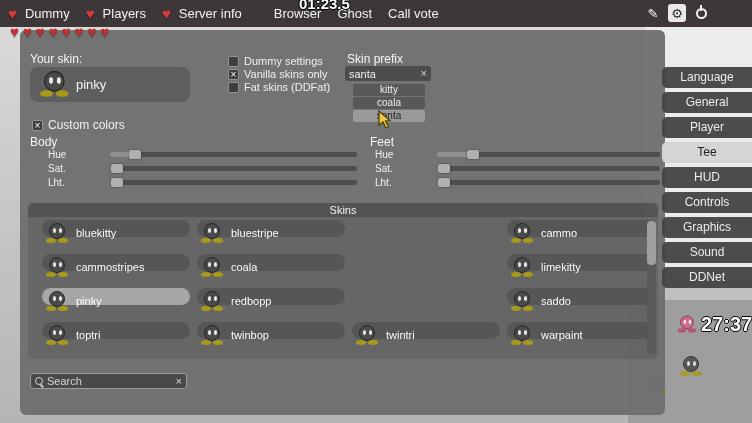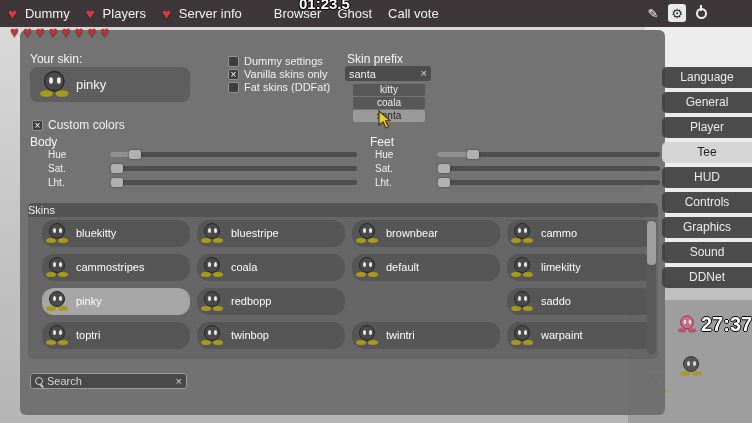--- a/index.html
+++ b/index.html
@@ -55,22 +55,22 @@
   .preset-btn.hovered{background:#9a9a9a;color:#1f1f1f}
 
   
   .slbl{position:absolute;font-size:10px;color:#f0f0f0}
   .strack{position:absolute;height:5px;background:#4e4e4e;border-radius:2px;cursor:pointer}
   .strack .fill{position:absolute;left:0;top:0;bottom:0;background:#8f8f8f;border-radius:2px}
   .strack .handle{position:absolute;right:-6px;top:-2px;width:12px;height:9px;background:#b0b0b0;border-radius:2px;box-shadow:0 0 2px rgba(0,0,0,.6)}
 
   
   #skins-section{position:absolute;left:8px;top:173px;width:630px;height:156px;background:rgba(0,0,0,.10);border-radius:5px}
-  #skins-header{position:absolute;left:0;top:0;width:100%;height:14px;background:rgba(0,0,0,.18);border-radius:5px 5px 0 0;text-align:left;font-size:11px;line-height:14px;color:#f0f0f0}
-  .skin{position:absolute;width:148px;height:27px;background:#565656;border-radius:12px;cursor:pointer}
+  #skins-header{position:absolute;left:0;top:0;width:100%;height:14px;background:rgba(0,0,0,.18);border-radius:5px 5px 0 0;text-align:center;font-size:11px;line-height:14px;color:#f0f0f0}
+  .skin{position:absolute;width:148px;height:17px;background:#565656;border-radius:12px;cursor:pointer}
   .skin.sel{background:#a6a6a6}
   .skin .tee{position:absolute;left:4px;top:3px}
   .skin .sname{position:absolute;left:34px;top:0;line-height:27px;font-size:11px;color:#fdfdfd}
   #skins-scrollbar{position:absolute;left:619px;top:17px;width:9px;height:134px;background:#595959;border-radius:4px}
   #skins-scrollbar .sb-handle{position:absolute;left:0;top:1px;width:9px;height:44px;background:#9f9f9f;border-radius:4px;cursor:grab}
 
   
   #search-box{position:absolute;left:10px;top:343px;width:157px;height:16px;background:#494949;border:1px solid #9a9a9a;border-radius:3px;display:flex;align-items:center;padding:0 4px;gap:4px;cursor:text}
   #search-box .stext{flex:1;font-size:11px;color:#d6d6d6}
   .mag-icon{position:relative;width:8px;height:8px;flex:0 0 8px}
@@ -228,28 +228,20 @@
           <span class="sname">bluekitty</span>
         </div>
       <div class="skin" style="left:169px;top:17px">
           <span class="tee">
             <i class="tb"></i>
             <i class="te"></i>
             <i class="tf"></i>
           </span>
           <span class="sname">bluestripe</span>
         </div>
-      <div class="skin" style="left:324px;top:17px">
-          <span class="tee">
-            <i class="tb"></i>
-            <i class="te"></i>
-            <i class="tf"></i>
-          </span>
-          <span class="sname">brownbear</span>
-        </div>
       <div class="skin" style="left:479px;top:17px">
           <span class="tee">
             <i class="tb"></i>
             <i class="te"></i>
             <i class="tf"></i>
           </span>
           <span class="sname">cammo</span>
         </div>
 
       <div class="skin" style="left:14px;top:51px">
@@ -260,28 +252,20 @@
           </span>
           <span class="sname">cammostripes</span>
         </div>
       <div class="skin" style="left:169px;top:51px">
           <span class="tee">
             <i class="tb"></i>
             <i class="te"></i>
             <i class="tf"></i>
           </span>
           <span class="sname">coala</span>
-        </div>
-      <div class="skin" style="left:324px;top:51px">
-          <span class="tee">
-            <i class="tb"></i>
-            <i class="te"></i>
-            <i class="tf"></i>
-          </span>
-          <span class="sname">default</span>
         </div>
       <div class="skin" style="left:479px;top:51px">
           <span class="tee">
             <i class="tb"></i>
             <i class="te"></i>
             <i class="tf"></i>
           </span>
           <span class="sname">limekitty</span>
         </div>
 

